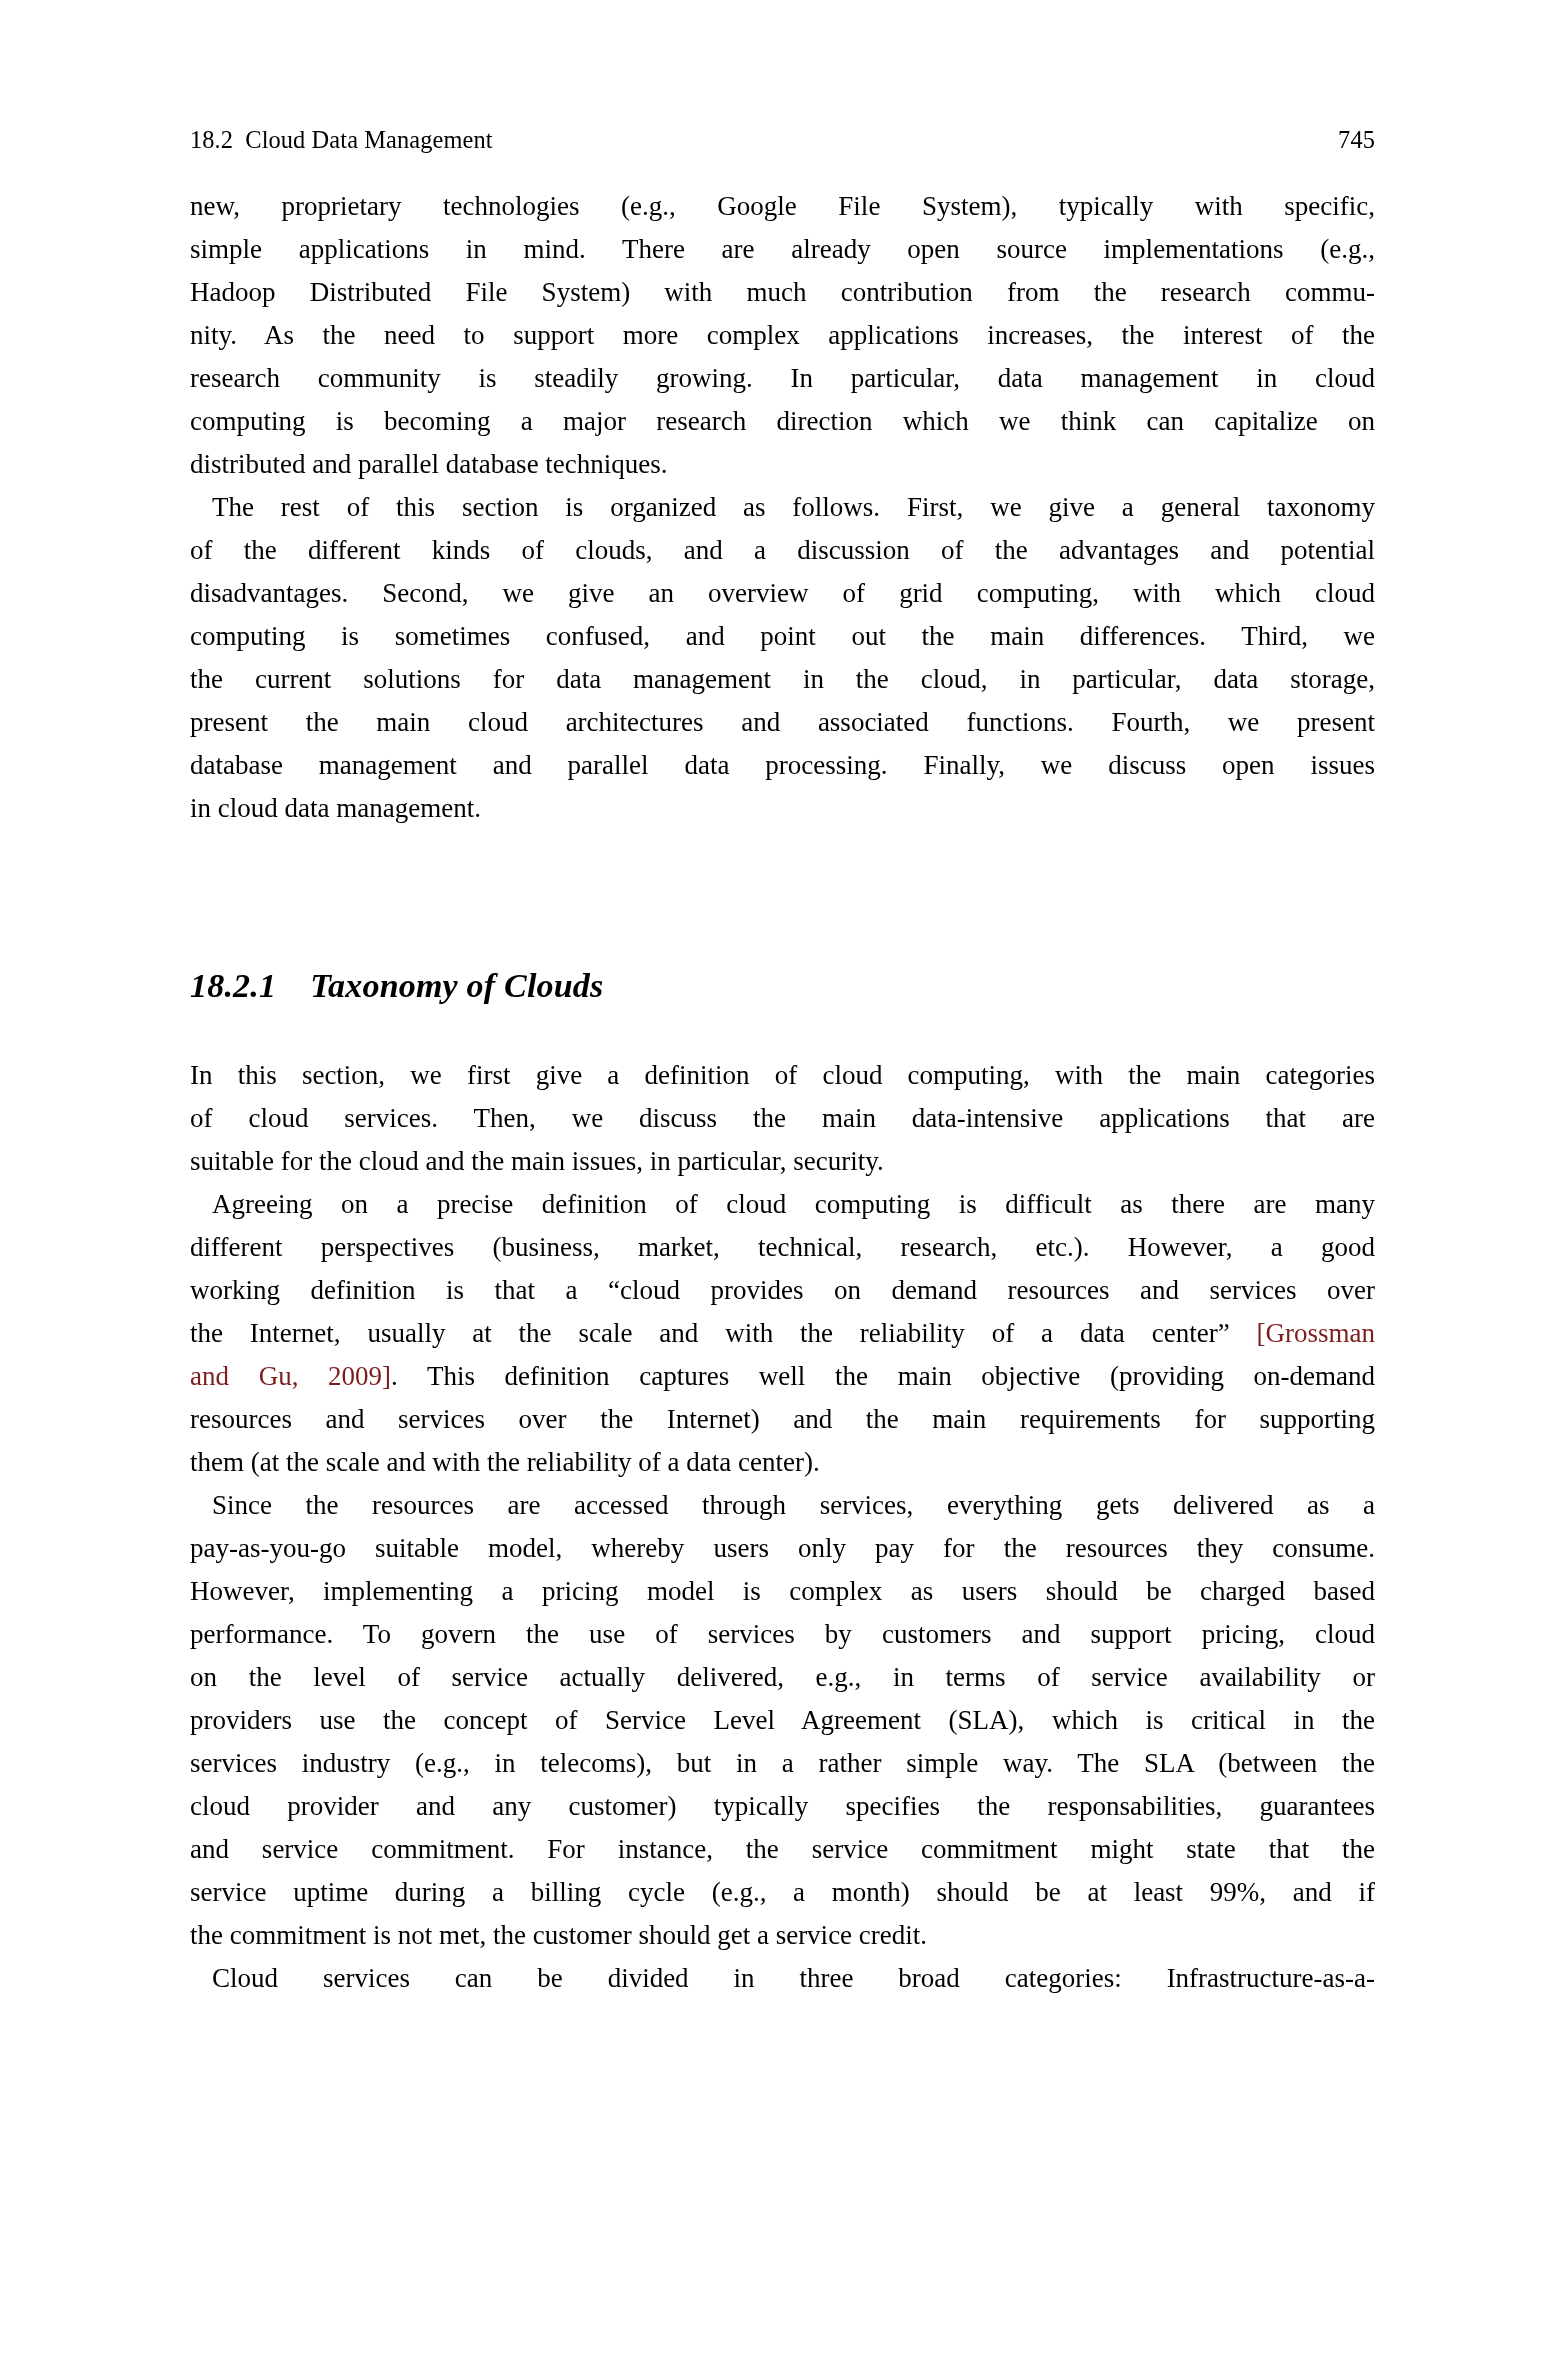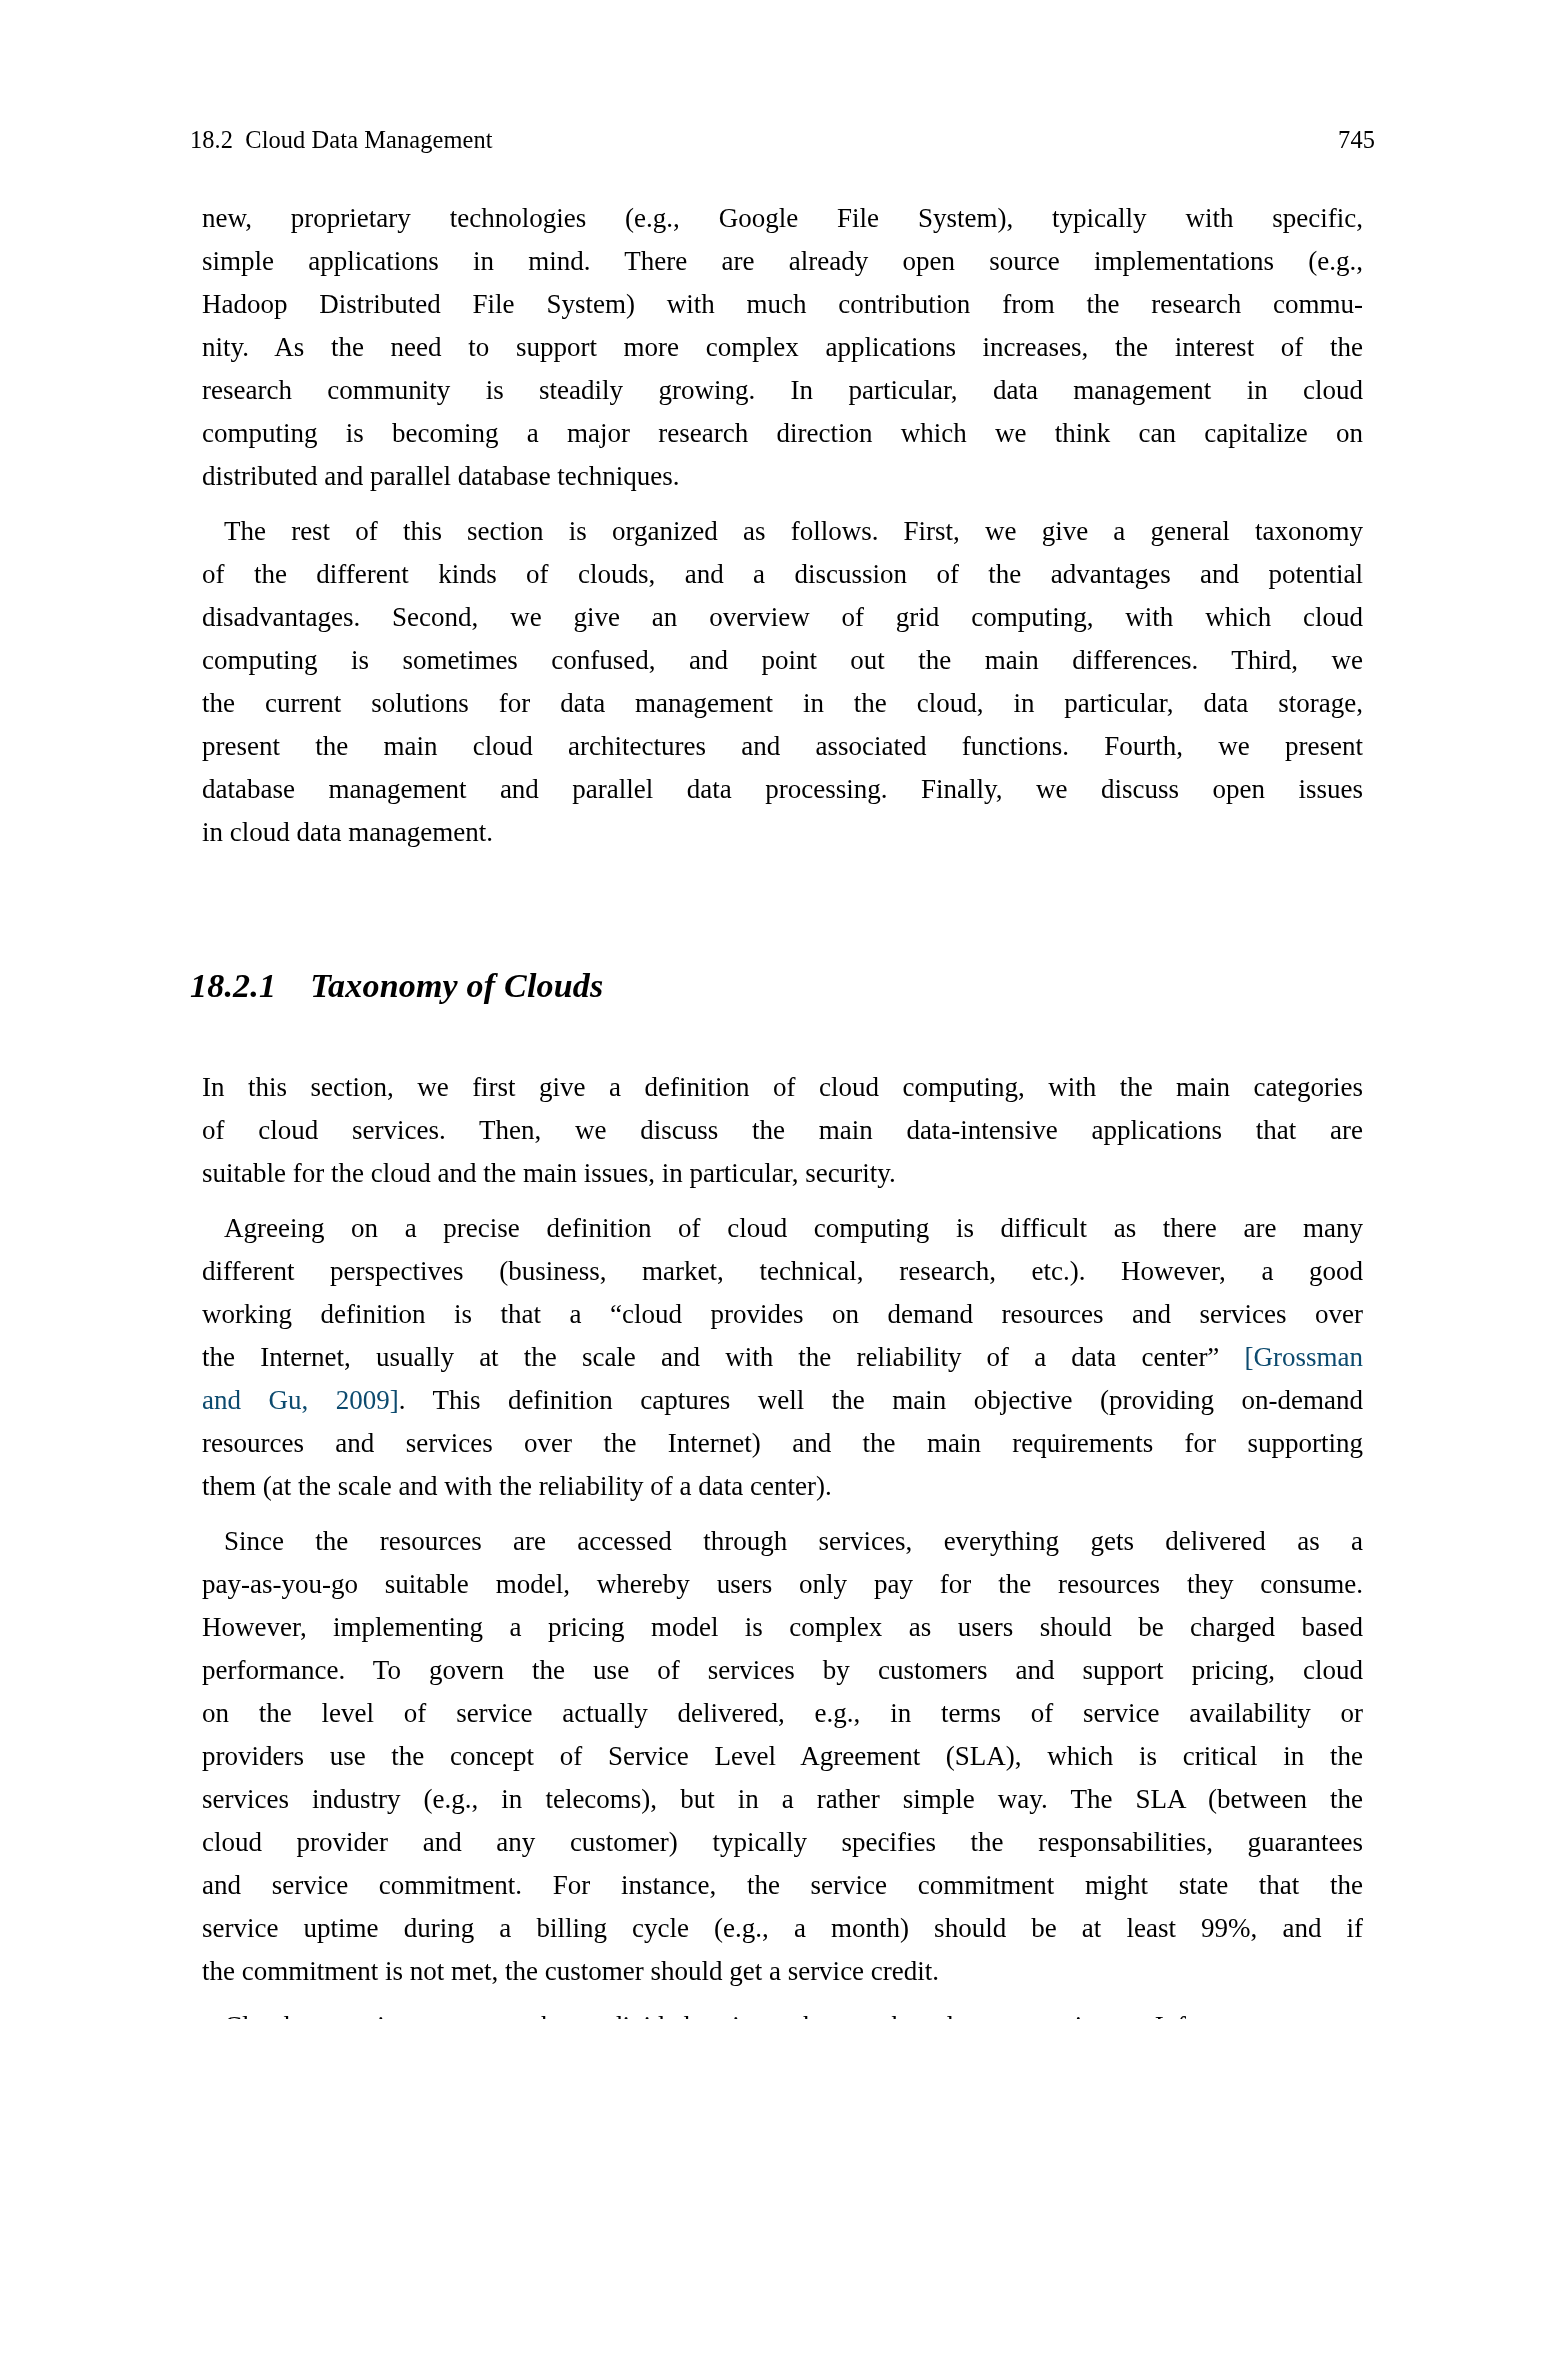--- a/index.html
+++ b/index.html
@@ -52,21 +52,21 @@
     left: 190px;
     width: 1185px;
     font-size: 27px;
     line-height: 43px;
     text-align: justify;
     text-align-last: left;
     hyphens: none;
     -webkit-hyphens: none;
   }
   .body-block p {
-    margin: 12px;
+    margin: 0;
   }
   
   .ln {
     display: block;
     text-align: justify;
     text-align-last: justify;
     white-space: nowrap;
   }
   .ln.last {
     text-align-last: left;
@@ -86,21 +86,21 @@
     font-size: 34px;
     line-height: 44px;
     letter-spacing: 0.2px;
     white-space: nowrap;
   }
   .section-heading .sh-number {
     margin-right: 34px;
   }
 
   .cite-link {
-    color: #0c4a6e;
+    color: #7f1d1d;
   }
 </style>
 </head>
 <body>
 
 <div class="page">
 
   <div class="running-head">
     <div class="rh-left">
       <span class="rh-number">18.2</span>

